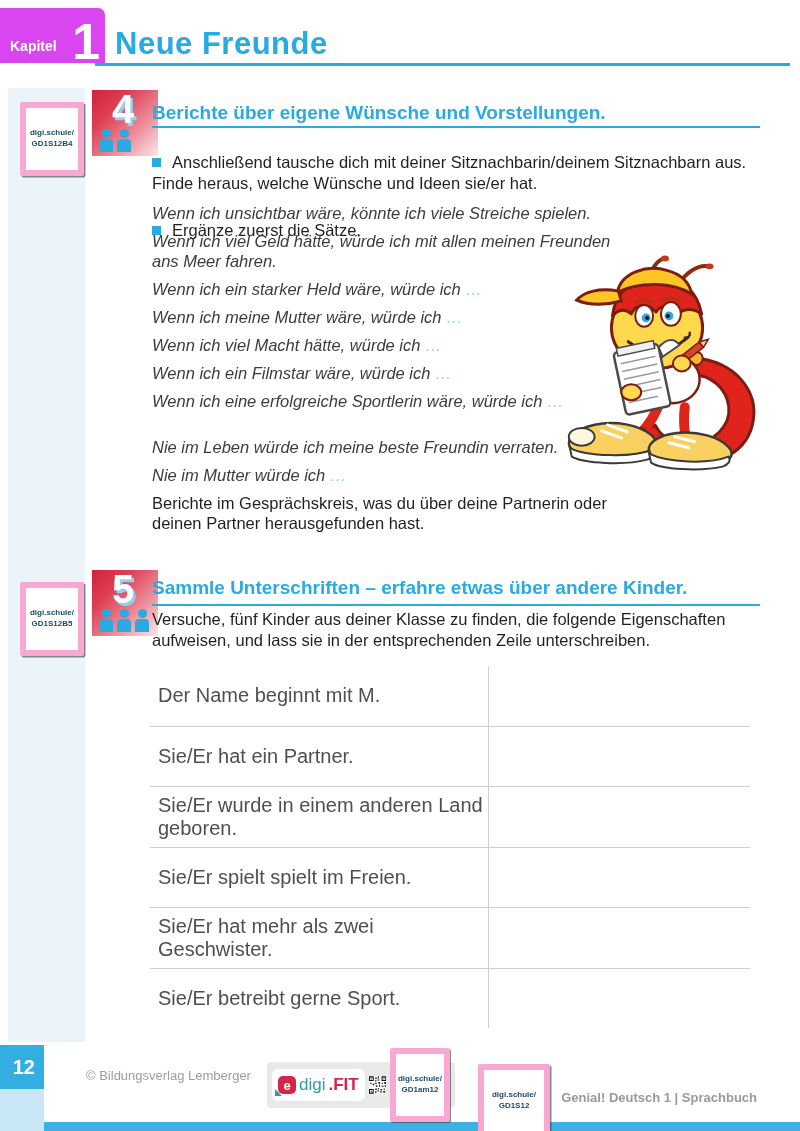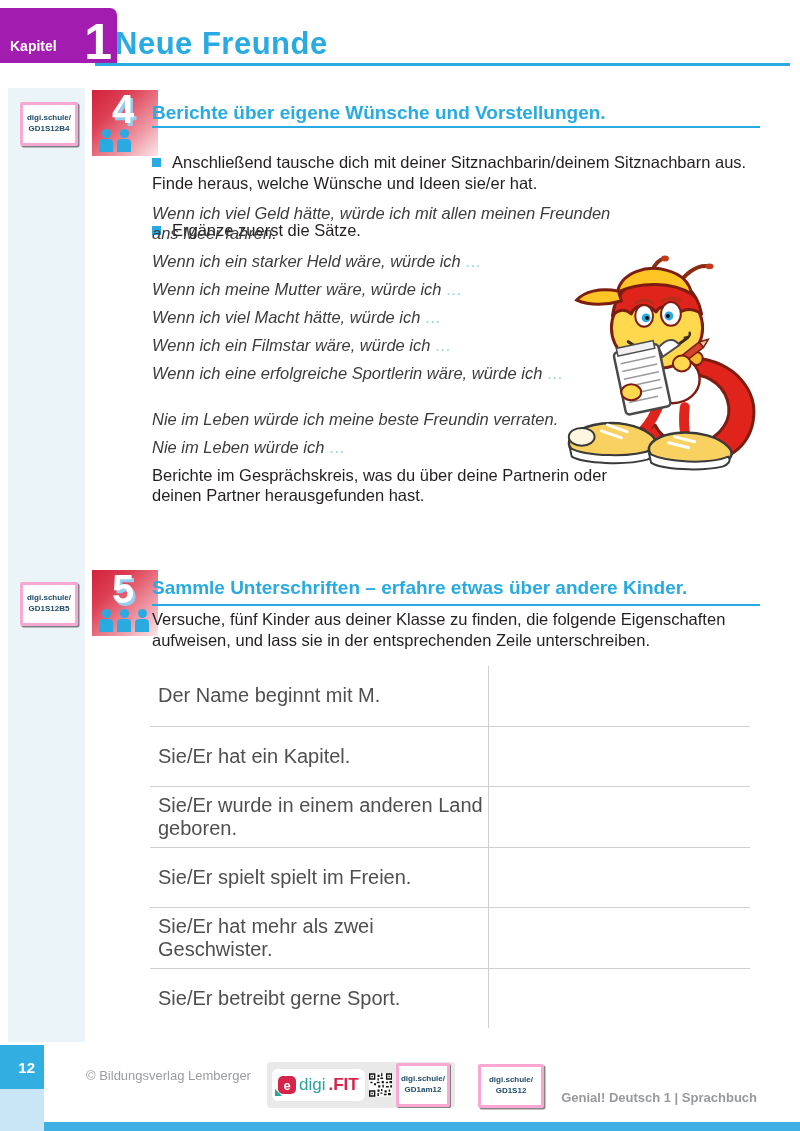--- a/index.html
+++ b/index.html
@@ -1,33 +1,33 @@
 <!DOCTYPE html>
 <html><head>
 <meta charset="utf-8">
 <style>
   html,body{margin:0;padding:0;background:#fff;}
   .page{position:relative;width:800px;height:1131px;background:#fff;overflow:hidden;
         font-family:"Liberation Sans",sans-serif;color:#231F20;}
 
   
-  .chapter-tab{position:absolute;left:0;top:8px;width:117px;height:55px;background:#a21caf;
+  .chapter-tab{position:absolute;left:0;top:8px;width:105px;height:55px;background:#d946ef;
                border-radius:0 7px 0 0;color:#fff;text-align:right;}
   .chapter-label{position:absolute;left:10px;bottom:9px;font-size:14px;font-weight:bold;}
   .chapter-number{position:absolute;right:5px;bottom:-4px;font-size:50px;font-weight:bold;line-height:1;}
   .page-title{position:absolute;left:115px;top:26px;font-size:31px;font-weight:bold;color:#29ABE2;letter-spacing:.5px;}
   .title-underline{position:absolute;left:95px;top:63px;width:695px;height:3px;background:#29ABE2;}
 
   
   .side-panel{position:absolute;left:8px;top:88px;width:77px;height:954px;background:#EBF4F9;}
 
   
-  .digi-box{position:absolute;background:#fff;border:3px solid #f9a8d4;border-radius:2px;
+  .digi-box{position:absolute;background:#fff;border:6px solid #f9a8d4;border-radius:2px;
             box-shadow:1.5px 1.5px 0 rgba(70,70,70,.65);text-align:center;
-            font-size:8px;font-weight:bold;color:#1C4B66;line-height:1.35;padding:8px 2px;}
+            font-size:8px;font-weight:bold;color:#1C4B66;line-height:1.35;padding:20px 2px;}
   .digi-ex4{left:20px;top:102px;width:48px;}
   .digi-ex5{left:20px;top:582px;width:48px;}
 
   
   .badge{position:absolute;width:66px;height:66px;
          background:linear-gradient(135deg,#D3203C 0%,#DC3F53 30%,#EE94A1 68%,#FBE7EA 100%);}
   .badge-4{left:92px;top:90px;}
   .badge-5{left:92px;top:570px;}
   .badge-number{position:absolute;top:-3px;left:0;right:4px;text-align:center;color:#fff;
                 font-size:40px;font-weight:bold;text-shadow:2.5px 2.5px 0 #92CFEE;}
@@ -69,21 +69,21 @@
   
   .sig-table{position:absolute;left:150px;top:666px;width:600px;height:362px;display:flex;flex-direction:column;}
   .trow{flex:1;display:flex;align-items:center;border-bottom:1px solid #CFCFCF;}
   .trow:last-child{border-bottom:none;}
   .trow .label{padding-left:8px;font-size:20px;color:#4F4F4F;width:330px;}
   .trow .sig-cell{flex:1;height:100%;}
   .vline{position:absolute;left:338px;top:0;width:1px;height:100%;background:#CFCFCF;}
 
   
   .pagenum-box{position:absolute;left:0;top:1045px;width:44px;height:44px;background:#33AEE1;color:#fff;
-               font-size:15px;font-weight:bold;display:flex;align-items:center;justify-content:flex-end;
+               font-size:20px;font-weight:bold;display:flex;align-items:center;justify-content:flex-end;
                padding-right:9px;box-sizing:border-box;}
   .corner-strip{position:absolute;left:0;top:1089px;width:44px;height:42px;background:#C8E6F6;}
   .bottom-bar{position:absolute;left:44px;top:1122px;width:756px;height:9px;background:#3FB0E3;}
   .copyright{position:absolute;left:86px;top:1068px;font-size:13px;color:#9B9DA0;}
   .book-title{position:absolute;right:43px;top:1048px;font-size:13px;font-weight:bold;color:#97999C;margin-top:42px;}
 
   .digifit{position:absolute;left:267px;top:1062px;width:188px;height:46px;background:#E9E9E9;
            border-radius:4px;display:flex;align-items:center;padding:0 5px;box-sizing:border-box;gap:4px;}
   .logo-pill{background:#fff;border-radius:6px;height:32px;display:flex;align-items:center;padding:0 6px;gap:3px;}
   .e-icon{position:relative;width:18px;height:18px;background:#D5254B;border-radius:5px;color:#fff;
@@ -132,29 +132,30 @@
   <div class="ex-title ex4-title">Berichte über eigene Wünsche und Vorstellungen.</div>
   <div class="ex-underline ex4-underline"></div>
 
   <div class="bullets">
     <div class="bullet-item"><span class="sq"></span><span>Anschließend tausche dich mit deiner Sitznachbarin/deinem Sitznachbarn aus.
 Finde heraus, welche Wünsche und Ideen sie/er hat.</span></div>
     <div class="bullet-item"><span class="sq"></span><span>Ergänze zuerst die Sätze.</span></div>
   </div>
 
   <div class="sentences">
+    <p class="it"><span>Wenn ich unsichtbar wäre, könnte ich viele Streiche spielen.</span><span class="ell"></span></p>
     <p class="it"><span>Wenn ich viel Geld hätte, würde ich mit allen meinen Freunden
 ans Meer fahren.</span><span class="ell"></span></p>
     <p class="it"><span>Wenn ich ein starker Held wäre, würde ich</span><span class="ell"> …</span></p>
     <p class="it"><span>Wenn ich meine Mutter wäre, würde ich</span><span class="ell"> …</span></p>
     <p class="it"><span>Wenn ich viel Macht hätte, würde ich</span><span class="ell"> …</span></p>
     <p class="it"><span>Wenn ich ein Filmstar wäre, würde ich</span><span class="ell"> …</span></p>
     <p class="it"><span>Wenn ich eine erfolgreiche Sportlerin wäre, würde ich</span><span class="ell"> …</span></p>
     <p class="it nie-gap"><span>Nie im Leben würde ich meine beste Freundin verraten.</span><span class="ell"></span></p>
-    <p class="it"><span>Nie im Leben würde ich</span><span class="ell"> …</span></p>
+    <p class="it"><span>Nie im Mutter würde ich</span><span class="ell"> …</span></p>
     <p class="closing">Berichte im Gesprächskreis, was du über deine Partnerin oder
 deinen Partner herausgefunden hast.</p>
   </div>
 
   <svg class="mascot" viewBox="0 0 230 225" xmlns="http://www.w3.org/2000/svg">
 
     <path d="M108,36 C104,22 108,10 119,6" stroke="#8A2C12" stroke-width="4" fill="none" stroke-linecap="round"></path>
     <ellipse cx="120" cy="6" rx="4" ry="3" fill="#C23A1A"></ellipse>
     <path d="M130,36 C140,22 152,12 164,14" stroke="#8A2C12" stroke-width="4" fill="none" stroke-linecap="round"></path>
     <ellipse cx="165" cy="14" rx="4" ry="3" fill="#C23A1A"></ellipse>
@@ -246,21 +247,21 @@
   <div class="instruction">Versuche, fünf Kinder aus deiner Klasse zu finden, die folgende Eigenschaften
 aufweisen, und lass sie in der entsprechenden Zeile unterschreiben.</div>
 
   <div class="sig-table">
     <div class="vline"></div>
     <div class="trow">
         <div class="label">Der Name beginnt mit M.</div>
         <div class="sig-cell"></div>
       </div>
     <div class="trow">
-        <div class="label">Sie/Er hat ein Kapitel.</div>
+        <div class="label">Sie/Er hat ein Partner.</div>
         <div class="sig-cell"></div>
       </div>
     <div class="trow">
         <div class="label">Sie/Er wurde in einem anderen Land geboren.</div>
         <div class="sig-cell"></div>
       </div>
     <div class="trow">
         <div class="label">Sie/Er spielt spielt im Freien.</div>
         <div class="sig-cell"></div>
       </div>

